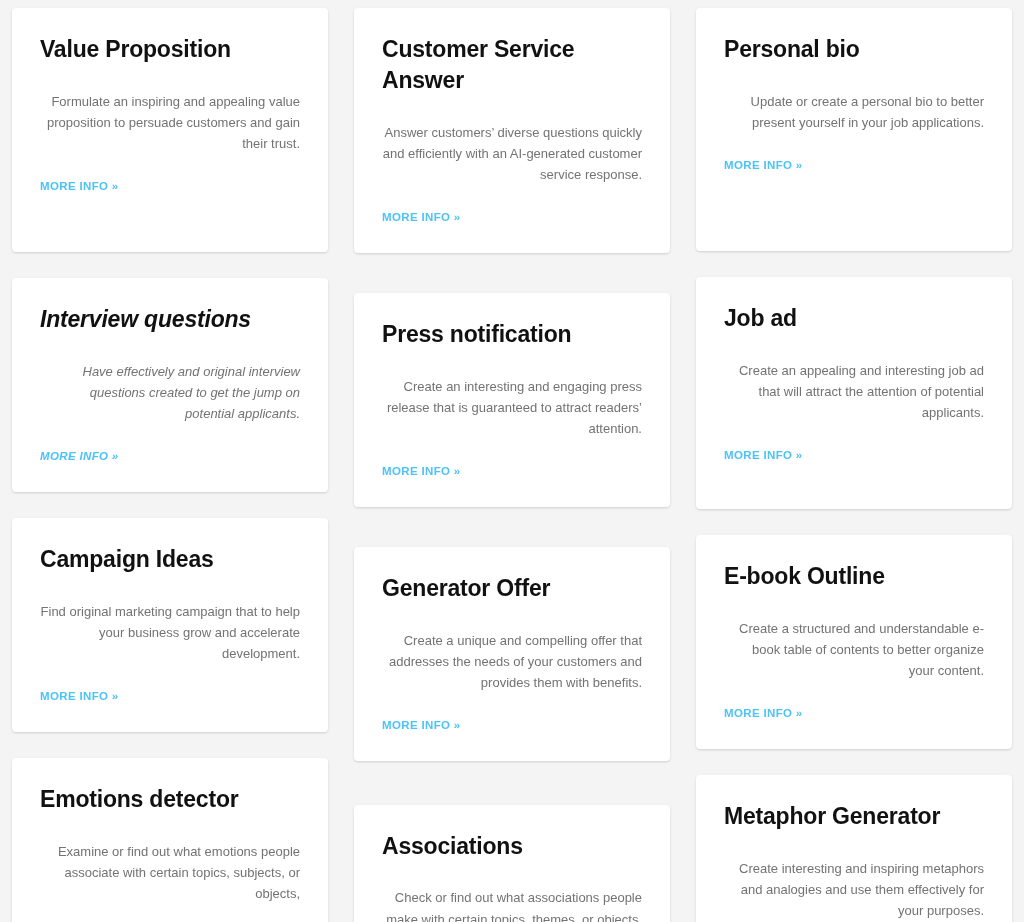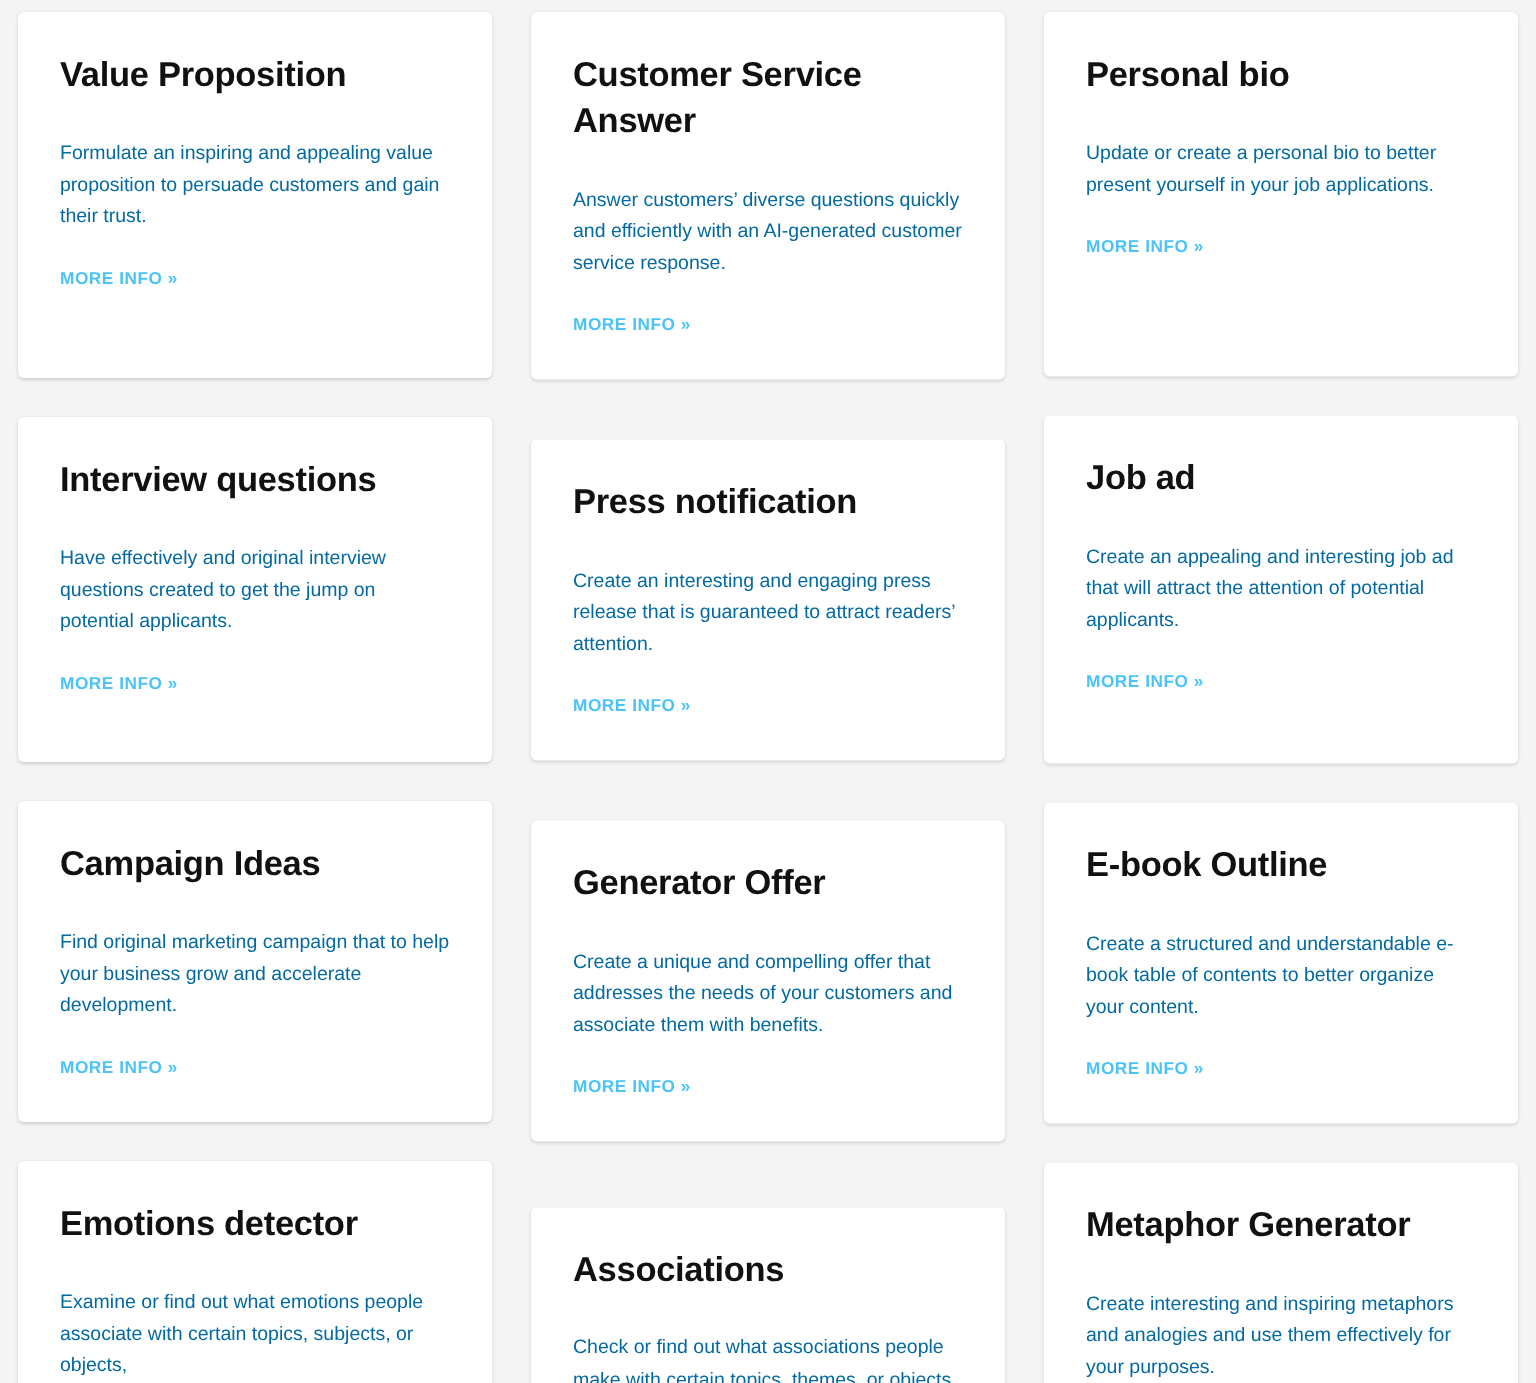--- a/index.html
+++ b/index.html
@@ -48,40 +48,41 @@
     line-height: 1.34;
     font-weight: bold;
     color: #111111;
     letter-spacing: -0.2px;
     margin: 0 0 26px 0;
   }
 
   .card-desc {
     font-size: 13px;
     line-height: 1.62;
-    color: #0369a1;
+    color: #737373;
     margin: 0 0 26px 0;
     max-width: 262px;
+    text-align: right;
   }
 
   .card-link {
     display: inline-block;
     font-size: 11.5px;
     font-weight: bold;
     letter-spacing: 0.35px;
     color: #4cc3f7;
     text-decoration: none;
     cursor: pointer;
     white-space: nowrap;
   }
 
   
   .col-1 .card { min-height: 0; }
   .col-1 > .card:nth-child(1) { margin-top: 8px;  padding-bottom: 60px; }
-  .col-1 > .card:nth-child(2) { padding-bottom: 46px; }
+  .col-1 > .card:nth-child(2) { padding-bottom: 30px; font-style: italic; }
   .col-1 > .card:nth-child(3) { padding-bottom: 30px; }
   .col-1 > .card:nth-child(4) { padding-bottom: 30px; }
 
   .col-2 > .card:nth-child(1) { margin-top: 8px;  padding-bottom: 30px; }
   .col-2 > .card:nth-child(2) { margin-top: 14px; padding-bottom: 30px; }
   .col-2 > .card:nth-child(3) { margin-top: 14px; padding-bottom: 30px; }
   .col-2 > .card:nth-child(4) { margin-top: 18px; padding-bottom: 56px; }
 
   .col-3 > .card:nth-child(1) { margin-top: 8px;  padding-bottom: 80px; }
   .col-3 > .card:nth-child(2) { padding-bottom: 48px; }
@@ -122,21 +123,21 @@
       <p class="card-desc">Answer customers’ diverse questions quickly and efficiently with an AI-generated customer service response.</p>
       <a class="card-link">MORE INFO »</a>
     </div>
     <div class="card">
       <h3 class="card-title">Press notification</h3>
       <p class="card-desc">Create an interesting and engaging press release that is guaranteed to attract readers’ attention.</p>
       <a class="card-link">MORE INFO »</a>
     </div>
     <div class="card">
       <h3 class="card-title">Generator Offer</h3>
-      <p class="card-desc">Create a unique and compelling offer that addresses the needs of your customers and associate them with benefits.</p>
+      <p class="card-desc">Create a unique and compelling offer that addresses the needs of your customers and provides them with benefits.</p>
       <a class="card-link">MORE INFO »</a>
     </div>
     <div class="card">
       <h3 class="card-title">Associations</h3>
       <p class="card-desc">Check or find out what associations people make with certain topics, themes, or objects,</p>
 
     </div>
   </div>
 
   <div class="col col-3">

